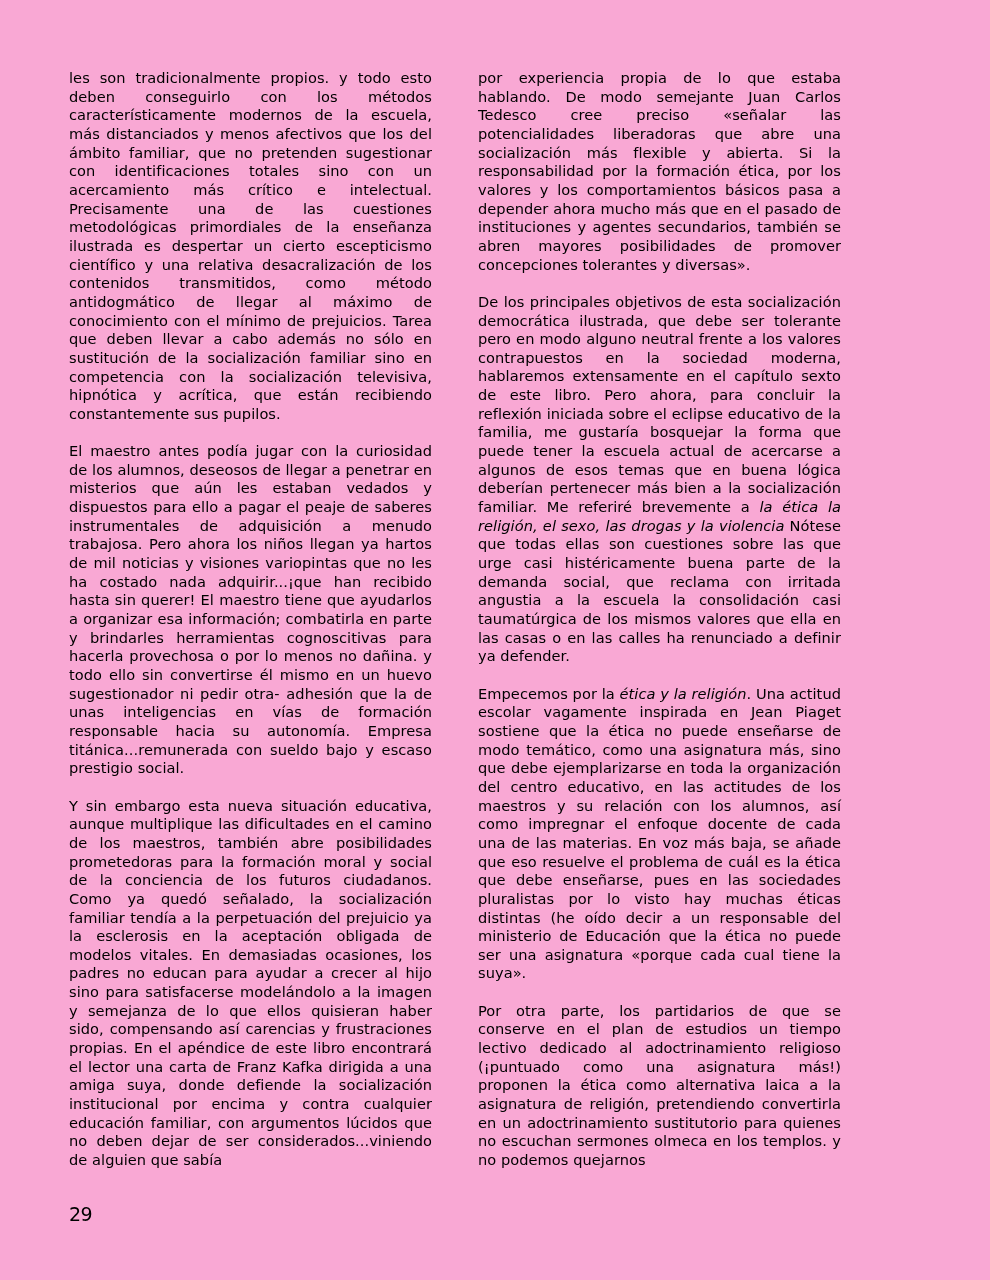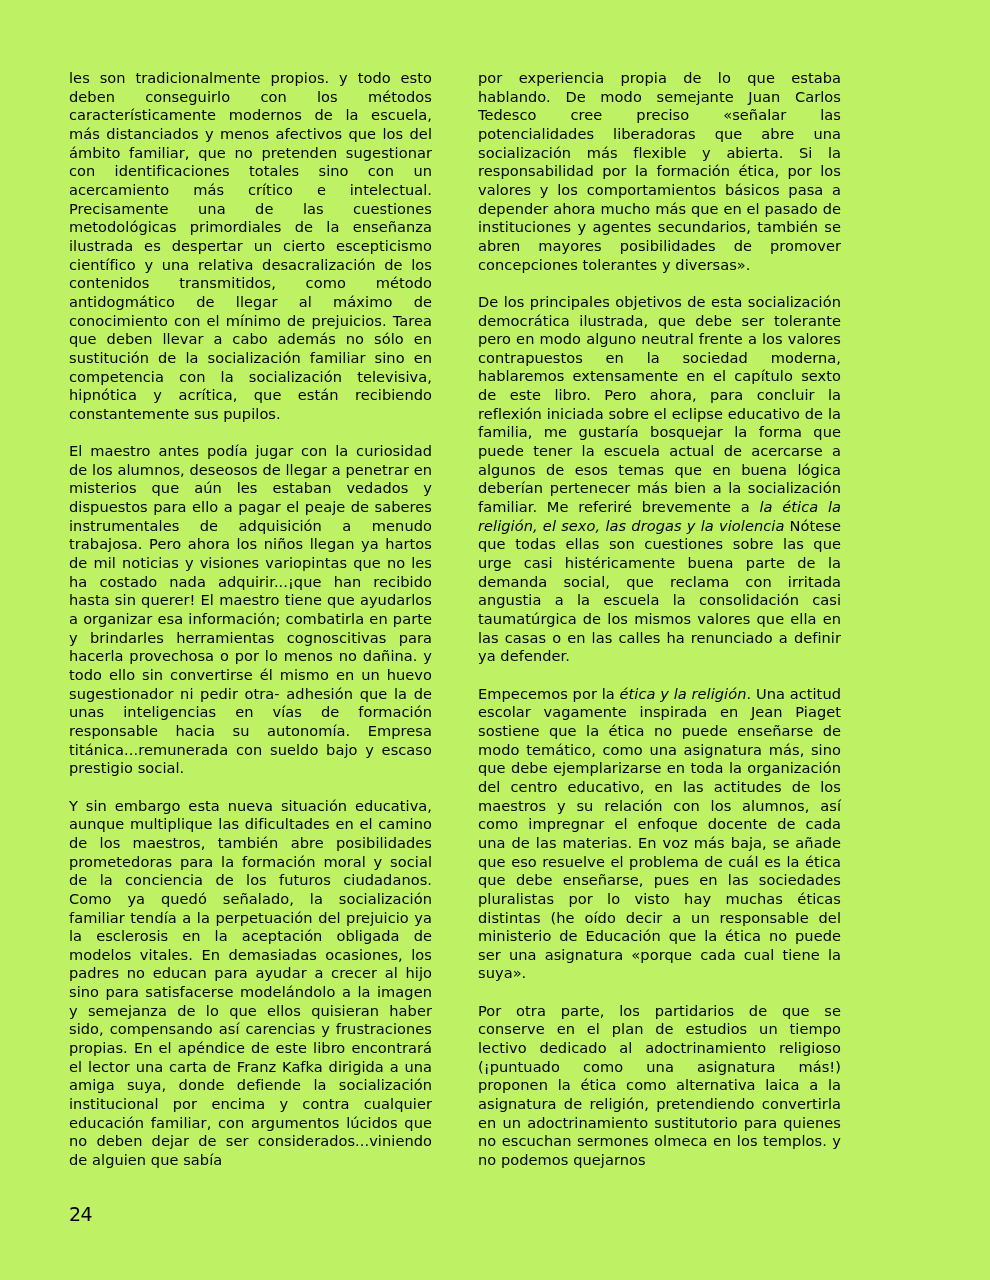--- a/index.html
+++ b/index.html
@@ -13,21 +13,21 @@
       position: relative;
       overflow: hidden;
       font-family: "DejaVu Sans", sans-serif;
       color: #000000;
     }
     .page {
       position: absolute;
       left: 0; top: 0;
       width: 990px;
       height: 1280px;
-      background: #bef264;
+      background: #f9a8d4;
     }
     .column {
       position: absolute;
       top: 69px;
       width: 363px;
       font-size: 14.6px;
       line-height: 18.65px;
       text-align: justify;
       letter-spacing: 0.05px;
     }
@@ -60,15 +60,15 @@
     <p class="para">Y sin embargo esta nueva situación educativa, aunque multiplique las dificultades en el camino de los maestros, también abre posibilidades prometedoras para la formación moral y social de la conciencia de los futuros ciudadanos. Como ya quedó señalado, la socialización familiar tendía a la perpetuación del prejuicio ya la esclerosis en la aceptación obligada de modelos vitales. En demasiadas ocasiones, los padres no educan para ayudar a crecer al hijo sino para satisfacerse modelándolo a la imagen y semejanza de lo que ellos quisieran haber sido, compensando así carencias y frustraciones propias. En el apéndice de este libro encontrará el lector una carta de Franz Kafka dirigida a una amiga suya, donde defiende la socialización institucional por encima y contra cualquier educación familiar, con argumentos lúcidos que no deben dejar de ser considerados...viniendo de alguien que sabía</p>
   </div>
 
   <div class="column col-right">
     <p class="para">por experiencia propia de lo que estaba hablando. De modo semejante Juan Carlos Tedesco cree preciso «señalar las potencialidades liberadoras que abre una socialización más flexible y abierta. Si la responsabilidad por la formación ética, por los valores y los comportamientos básicos pasa a depender ahora mucho más que en el pasado de instituciones y agentes secundarios, también se abren mayores posibilidades de promover concepciones tolerantes y diversas».</p>
     <p class="para"><span>De los principales objetivos de esta socialización democrática ilustrada, que debe ser tolerante pero en modo alguno neutral frente a los valores contrapuestos en la sociedad moderna, hablaremos extensamente en el capítulo sexto de este libro. Pero ahora, para concluir la reflexión iniciada sobre el eclipse educativo de la familia, me gustaría bosquejar la forma que puede tener la escuela actual de acercarse a algunos de esos temas que en buena lógica deberían pertenecer más bien a la socialización familiar. Me referiré brevemente a </span><em>la ética la religión, el sexo, las drogas y la violencia</em><span> Nótese que todas ellas son cuestiones sobre las que urge casi histéricamente buena parte de la demanda social, que reclama con irritada angustia a la escuela la consolidación casi taumatúrgica de los mismos valores que ella en las casas o en las calles ha renunciado a definir ya defender.</span></p>
     <p class="para"><span>Empecemos por la </span><em>ética y la religión</em><span>. Una actitud escolar vagamente inspirada en Jean Piaget sostiene que la ética no puede enseñarse de modo temático, como una asignatura más, sino que debe ejemplarizarse en toda la organización del centro educativo, en las actitudes de los maestros y su relación con los alumnos, así como impregnar el enfoque docente de cada una de las materias. En voz más baja, se añade que eso resuelve el problema de cuál es la ética que debe enseñarse, pues en las sociedades pluralistas por lo visto hay muchas éticas distintas (he oído decir a un responsable del ministerio de Educación que la ética no puede ser una asignatura «porque cada cual tiene la suya».</span></p>
     <p class="para">Por otra parte, los partidarios de que se conserve en el plan de estudios un tiempo lectivo dedicado al adoctrinamiento religioso (¡puntuado como una asignatura más!) proponen la ética como alternativa laica a la asignatura de religión, pretendiendo convertirla en un adoctrinamiento sustitutorio para quienes no escuchan sermones olmeca en los templos. y no podemos quejarnos</p>
   </div>
 
-  <div class="page-number">24</div>
+  <div class="page-number">29</div>
 
 </div>
 
 </body></html>

